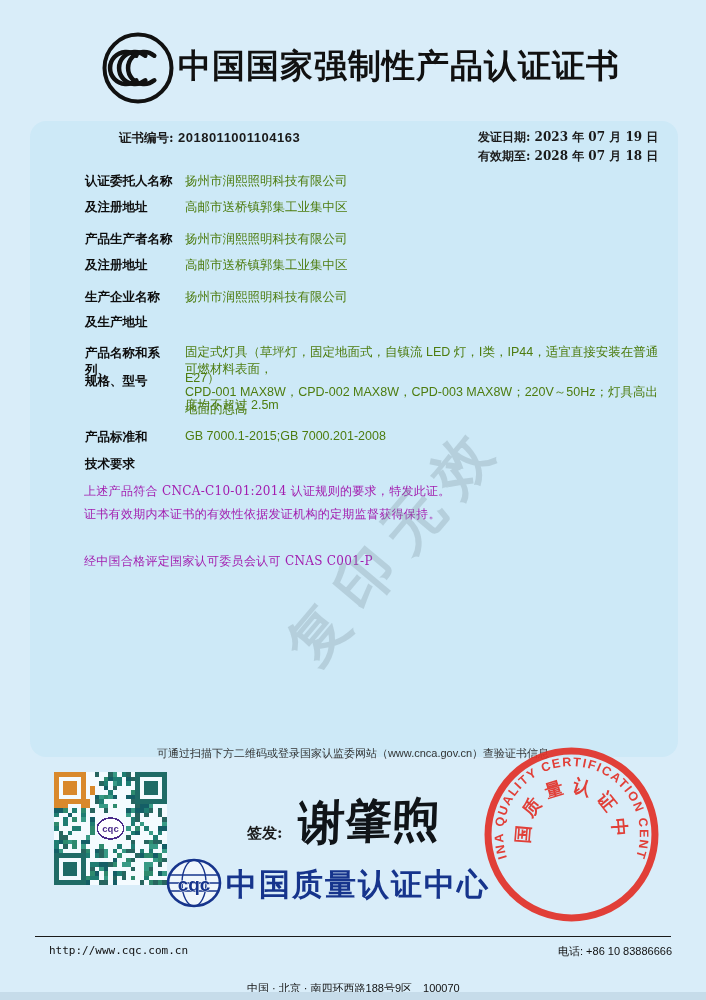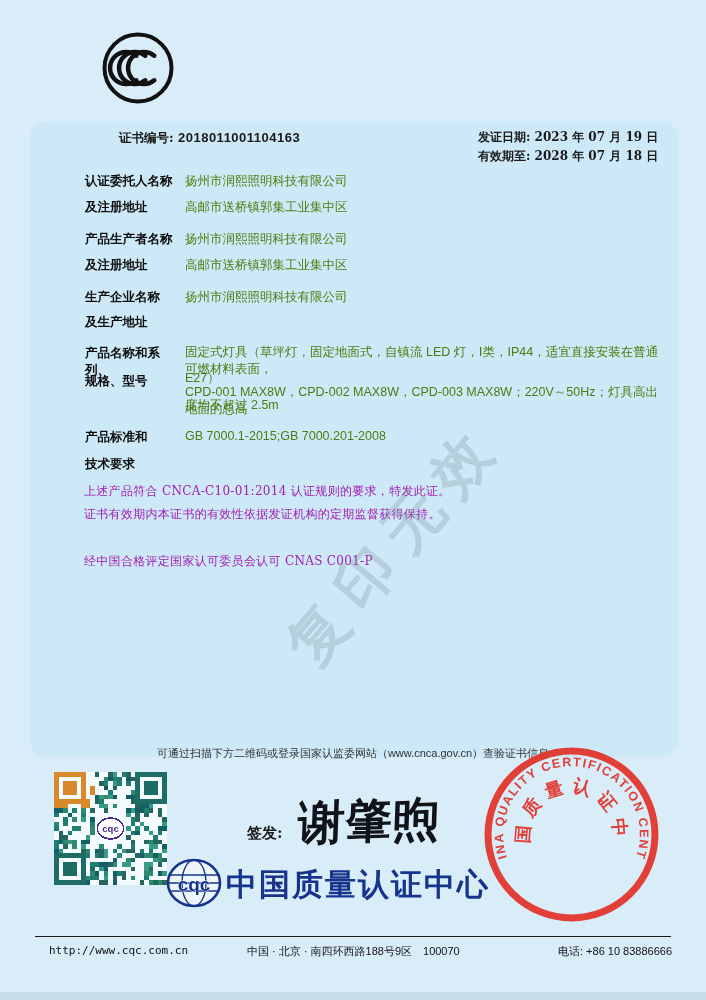--- a/index.html
+++ b/index.html
@@ -42,37 +42,38 @@
                    font-family:"DejaVu Serif", serif; }
   .sig-name { position:absolute; left:298px; top:790px; font-size:47px; font-weight:700;
               font-family:"DejaVu Serif", serif; transform:rotate(-2deg) skewX(-4deg); color:#101418; }
   .cqc-logo { position:absolute; left:166px; top:858px; }
   .issuer-name { position:absolute; left:226px; top:864px; font-size:31px; font-weight:900;
                  letter-spacing:2px; color:#16348c; }
   .stamp { position:absolute; left:481px; top:744px; opacity:0.92; }
   
   .footer-line { position:absolute; left:35px; top:936px; width:636px; border-top:1.5px solid #1a1a1a; }
   .footer-web { position:absolute; left:49px; top:944px; font-size:11px; font-family:"DejaVu Sans Mono", monospace; color:#111; }
-  .footer-addr { position:absolute; left:247px; top:944px; font-size:11px; color:#111; }
+  .footer-addr { position:absolute; left:247px; top:981px; font-size:11px; color:#111; }
   .footer-phone { position:absolute; left:558px; top:944px; font-size:11px; color:#111; }
   .bottom-strip { position:absolute; left:0; top:992px; width:706px; height:8px; background:#c6dcea; }
 </style>
 </head>
 <body>
 
 <div class="page">
 
   <div class="ccc-logo">
     <svg width="76" height="76" viewBox="0 0 76 76">
       <circle cx="38" cy="38" r="33.5" fill="none" stroke="#111" stroke-width="4"></circle>
       <path d="M36.3,25.7 A16,16 0 1 0 36.3,50.3" fill="none" stroke="#111" stroke-width="4.5" stroke-linecap="round"></path>
       <path d="M45.3,25.7 A16,16 0 1 0 45.3,50.3" fill="none" stroke="#111" stroke-width="4.5" stroke-linecap="round"></path>
       <path d="M54.3,25.7 A16,16 0 1 0 54.3,50.3" fill="none" stroke="#111" stroke-width="4.5" stroke-linecap="round"></path>
     </svg>
   </div>
+  <div class="title">中国国家强制性产品认证证书</div>
 
   <div class="panel"></div>
 
   <div class="cert-number">
     <span class="serif">证书编号: </span><span class="num">2018011001104163</span>
   </div>
   <div class="cert-dates serif">
     <div><span>发证日期: </span><span>2023 年 07 月 19 日</span></div>
     <div><span>有效期至: </span><span>2028 年 07 月 18 日</span></div>
   </div>

